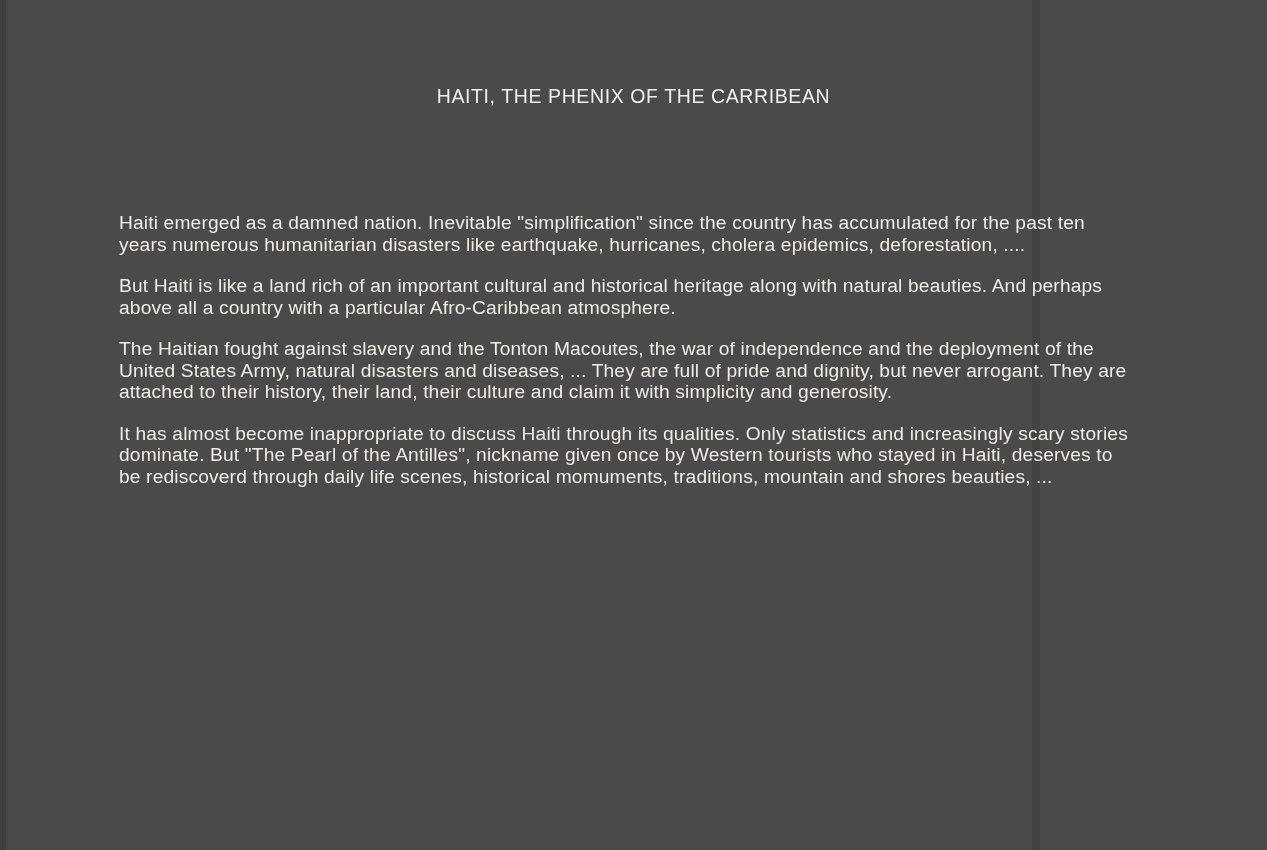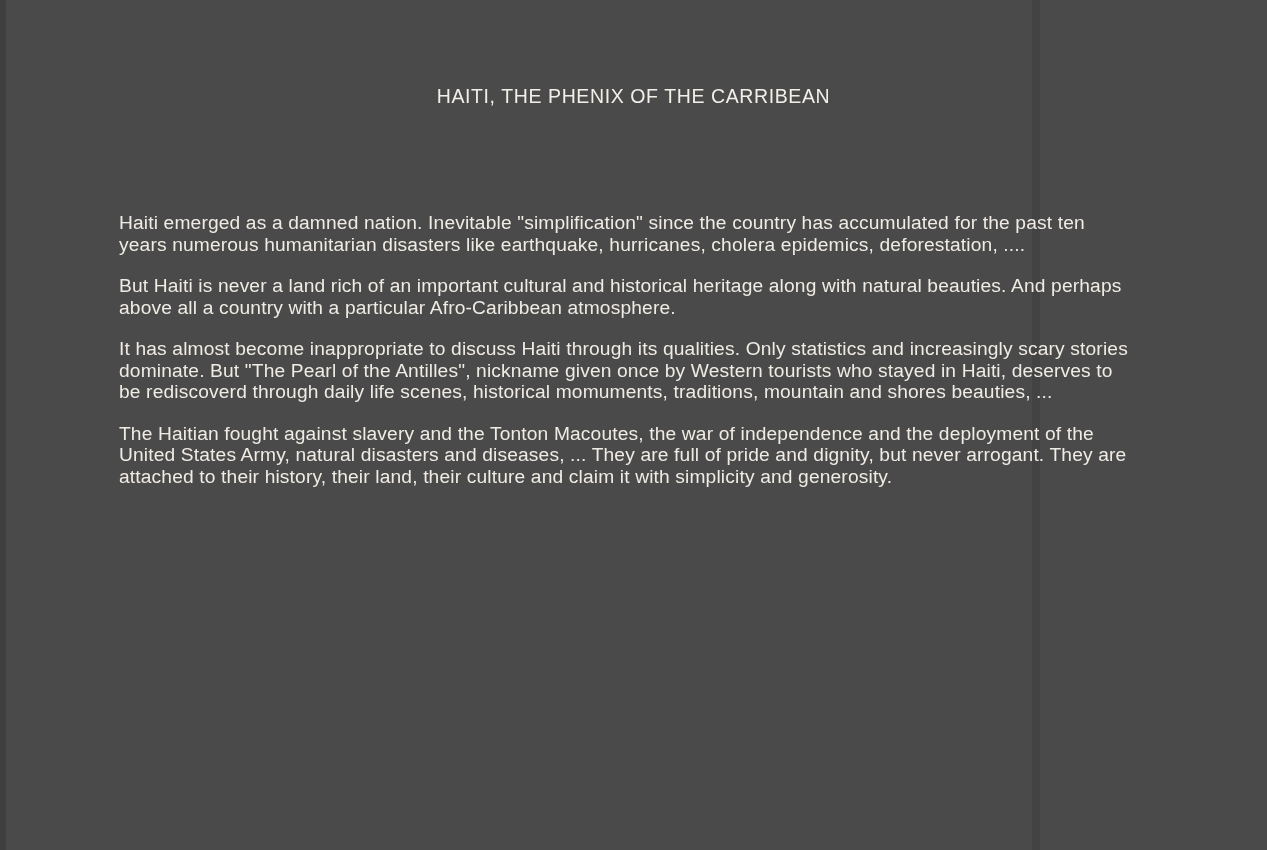--- a/index.html
+++ b/index.html
@@ -65,17 +65,17 @@
 <body>
 
 <div class="page">
   <div class="edge-left"></div>
   <div class="edge-right"></div>
 
   <div class="title">HAITI, THE PHENIX OF THE CARRIBEAN</div>
 
   <div class="body-block">
     <p class="para">Haiti emerged as a damned nation. Inevitable "simplification" since the country has accumulated for the past ten years numerous humanitarian disasters like earthquake, hurricanes, cholera epidemics, deforestation, ....</p>
-    <p class="para">But Haiti is never a land rich of an important cultural and historical heritage along with natural beauties. And perhaps above all a country with a particular Afro-Caribbean atmosphere.</p>
+    <p class="para">But Haiti is like a land rich of an important cultural and historical heritage along with natural beauties. And perhaps above all a country with a particular Afro-Caribbean atmosphere.</p>
+    <p class="para">The Haitian fought against slavery and the Tonton Macoutes, the war of independence and the deployment of the United States Army, natural disasters and diseases, ... They are full of pride and dignity, but never arrogant. They are attached to their history, their land, their culture and claim it with simplicity and generosity.</p>
     <p class="para">It has almost become inappropriate to discuss Haiti through its qualities. Only statistics and increasingly scary stories dominate. But "The Pearl of the Antilles", nickname given once by Western tourists who stayed in Haiti, deserves to be rediscoverd through daily life scenes, historical momuments, traditions, mountain and shores beauties, ...</p>
-    <p class="para">The Haitian fought against slavery and the Tonton Macoutes, the war of independence and the deployment of the United States Army, natural disasters and diseases, ... They are full of pride and dignity, but never arrogant. They are attached to their history, their land, their culture and claim it with simplicity and generosity.</p>
   </div>
 </div>
 
 </body></html>

